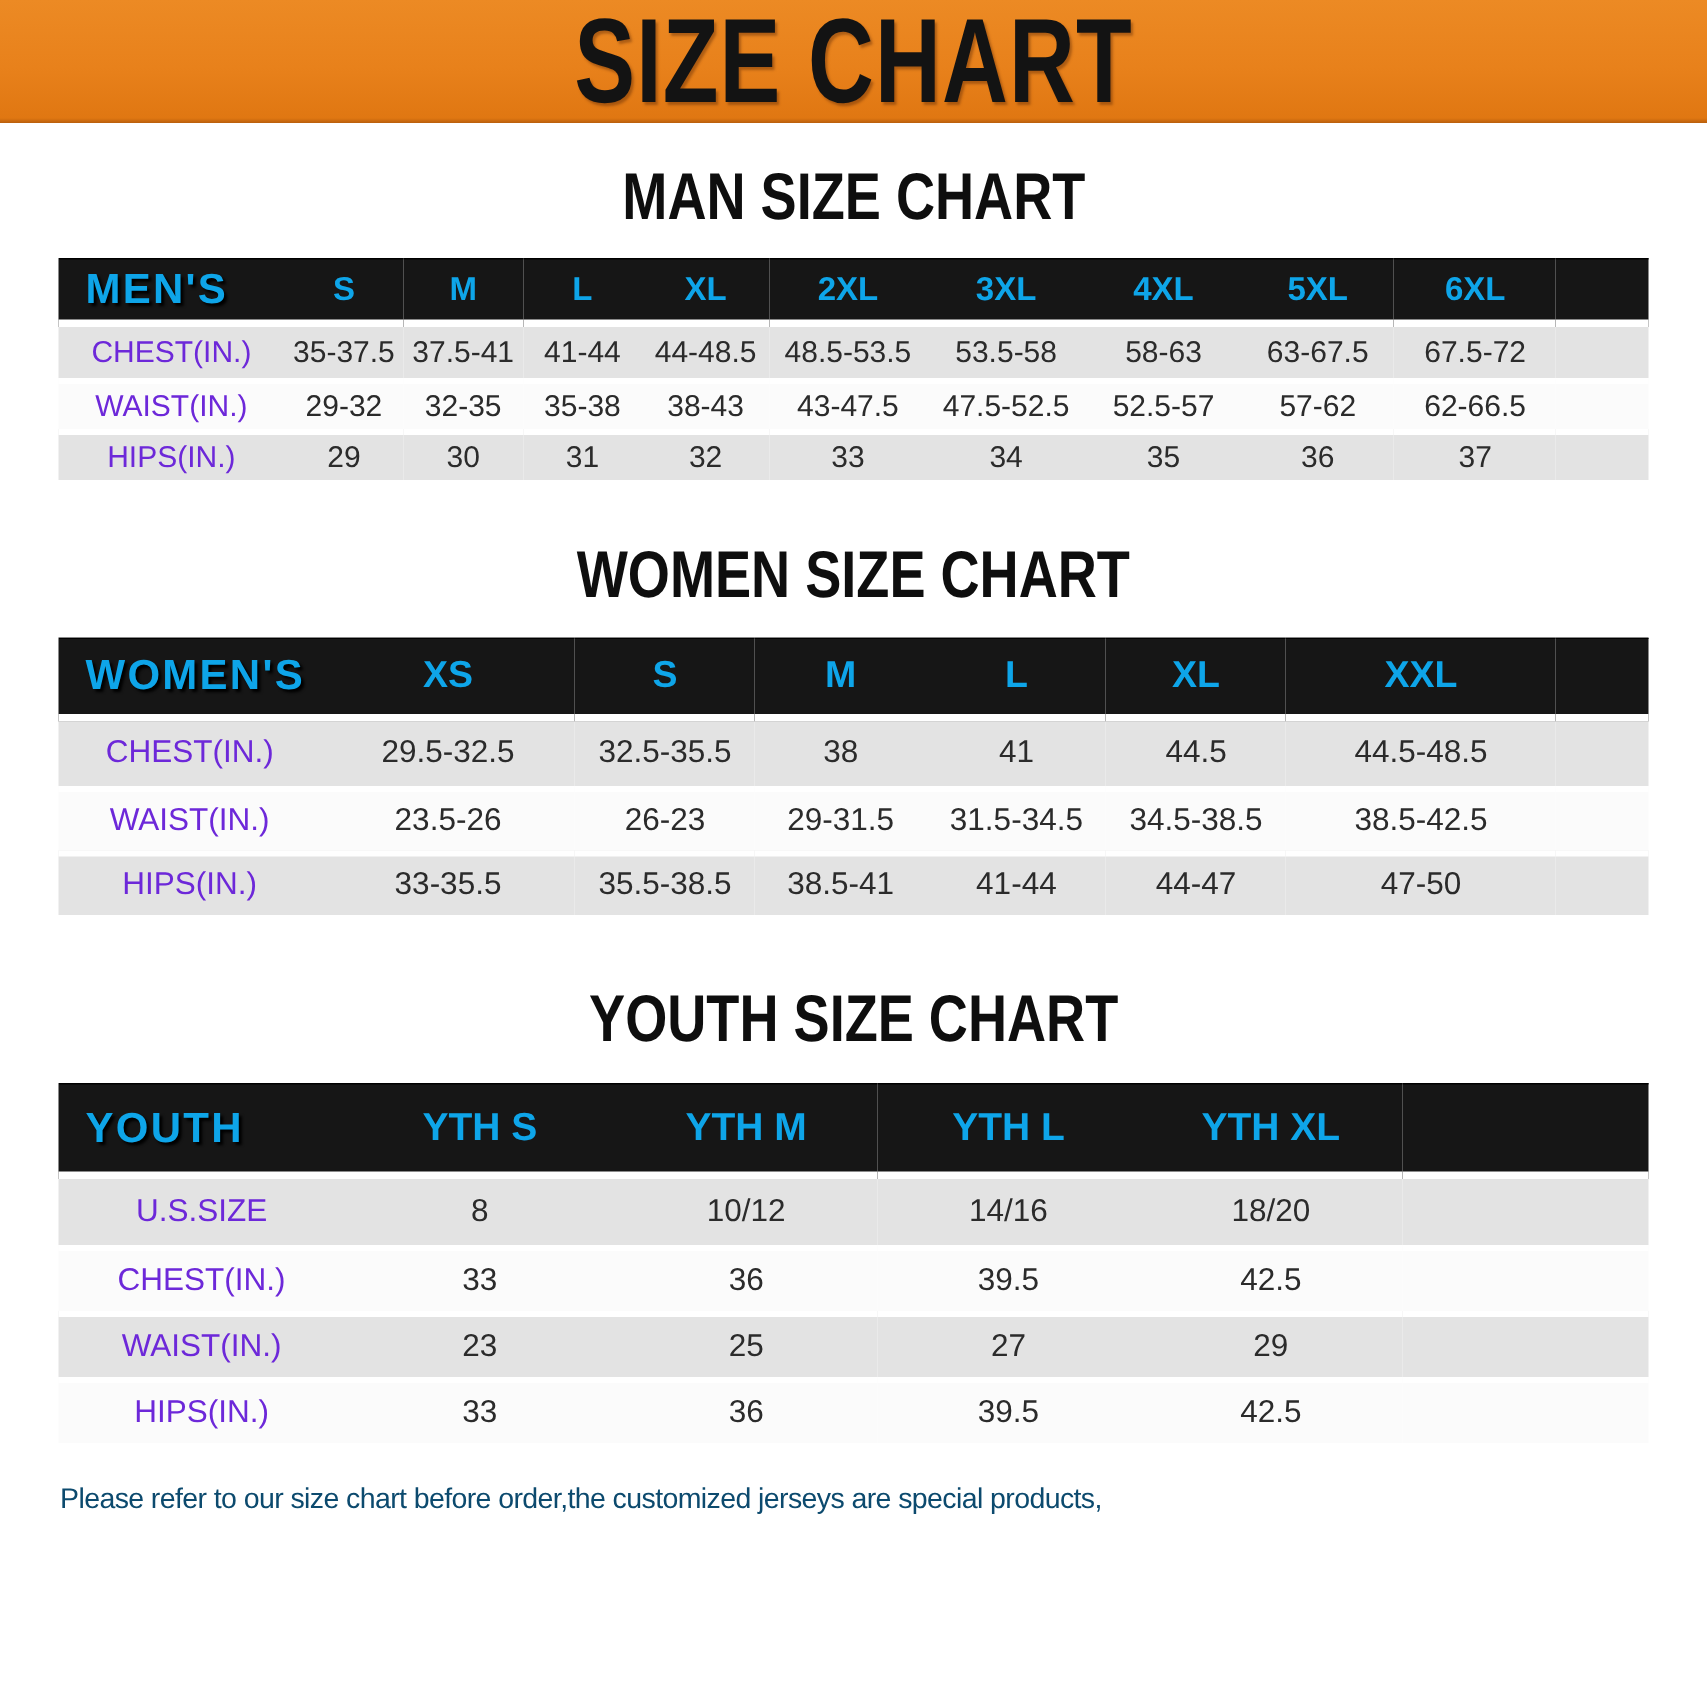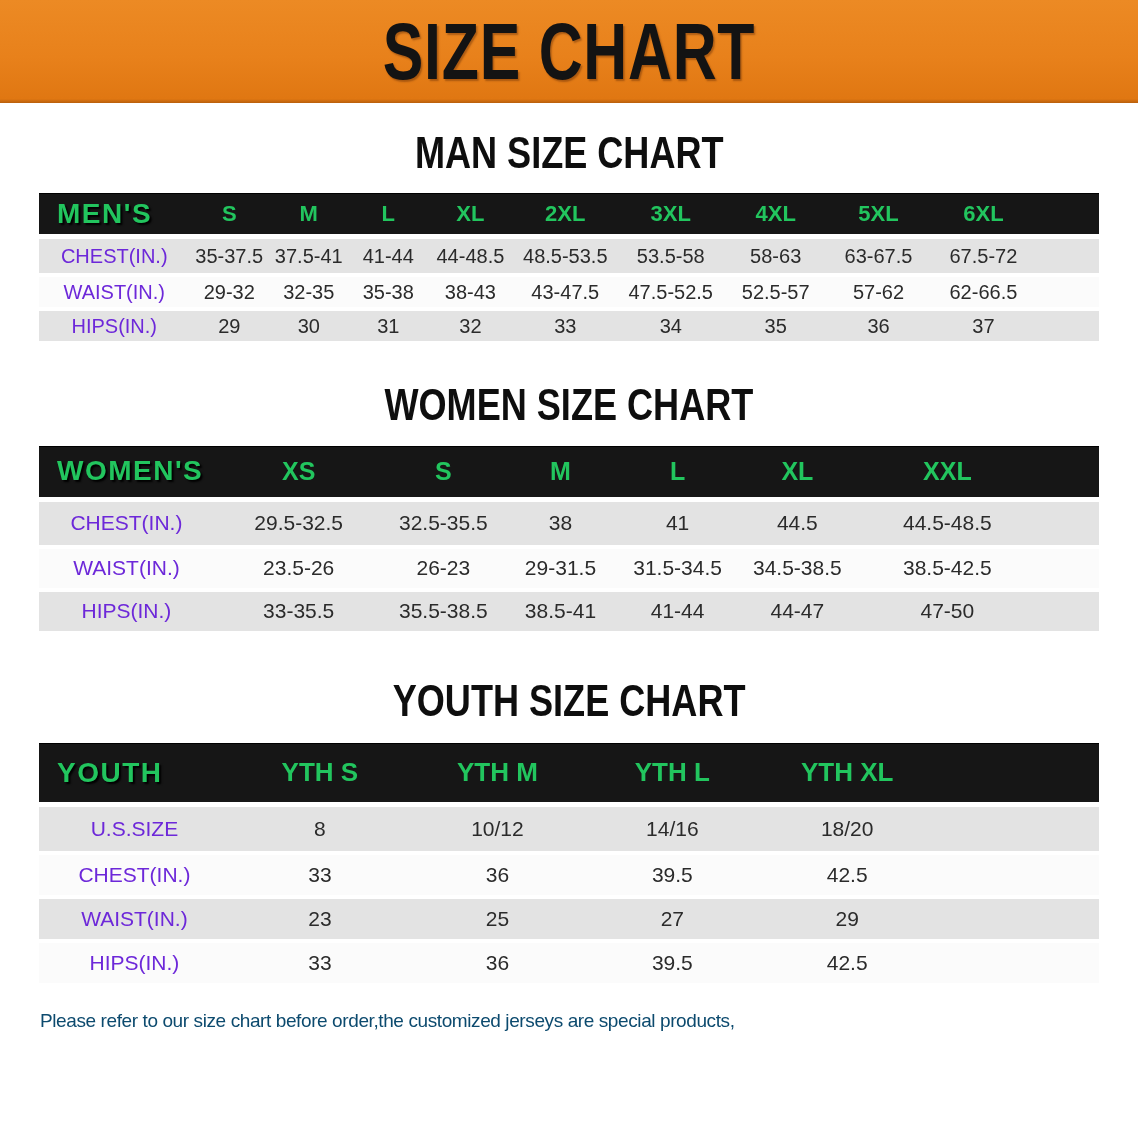--- a/index.html
+++ b/index.html
@@ -5,21 +5,21 @@
   * { margin: 0; padding: 0; box-sizing: border-box; }
   html, body {
     width: 1138px; height: 1132px;
     background: #ffffff;
     font-family: "Liberation Sans", sans-serif;
     overflow: hidden;
   }
 
   
   .banner {
-    width: 100%; height: 103px;
+    width: 100%; height: 82px;
     background: linear-gradient(#ec8a24 0%, #e8811b 55%, #e07712 96%, #b95f0c 100%);
     display: flex; align-items: center; justify-content: center;
   }
   .banner h1 {
     font-size: 80px;
     font-weight: 700;
     color: #131313;
     letter-spacing: 1px;
     transform: scaleX(0.76);
     transform-origin: center;
@@ -48,21 +48,21 @@
   
   table {
     width: 1060px;
     margin: 16px auto 0 auto;
     border-collapse: separate;
     border-spacing: 0;
     table-layout: fixed;
   }
   thead th {
     background: #161616;
-    color: #22c55e;
+    color: #0ea5e9;
     font-weight: 600;
     text-align: center;
     border-bottom: 5px solid #ffffff;
     box-shadow: 0 1px 0 #000 inset;
   }
   thead th.head-label {
     text-align: left;
     padding-left: 18px;
     font-weight: 800;
     letter-spacing: 1.5px;

